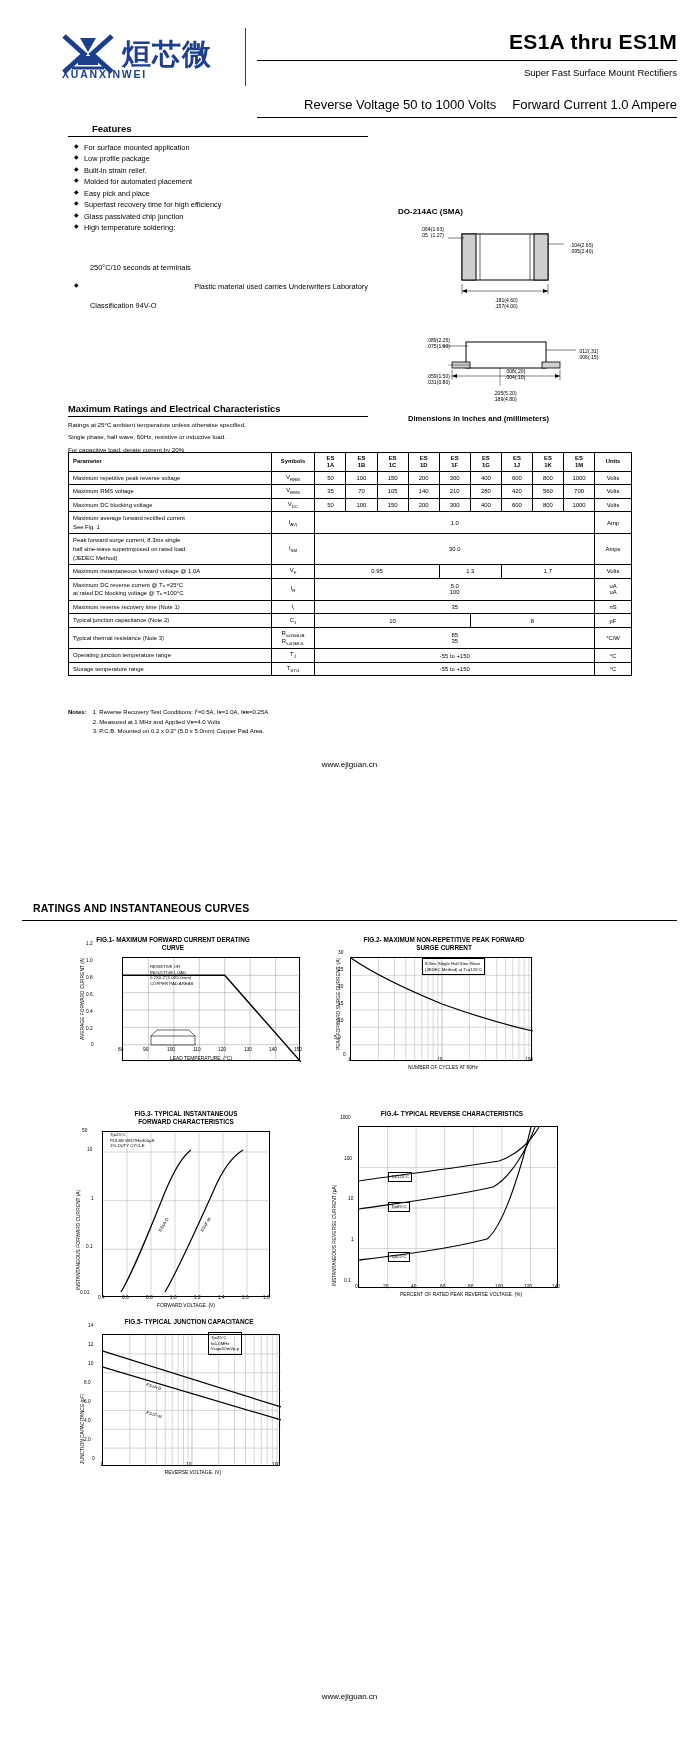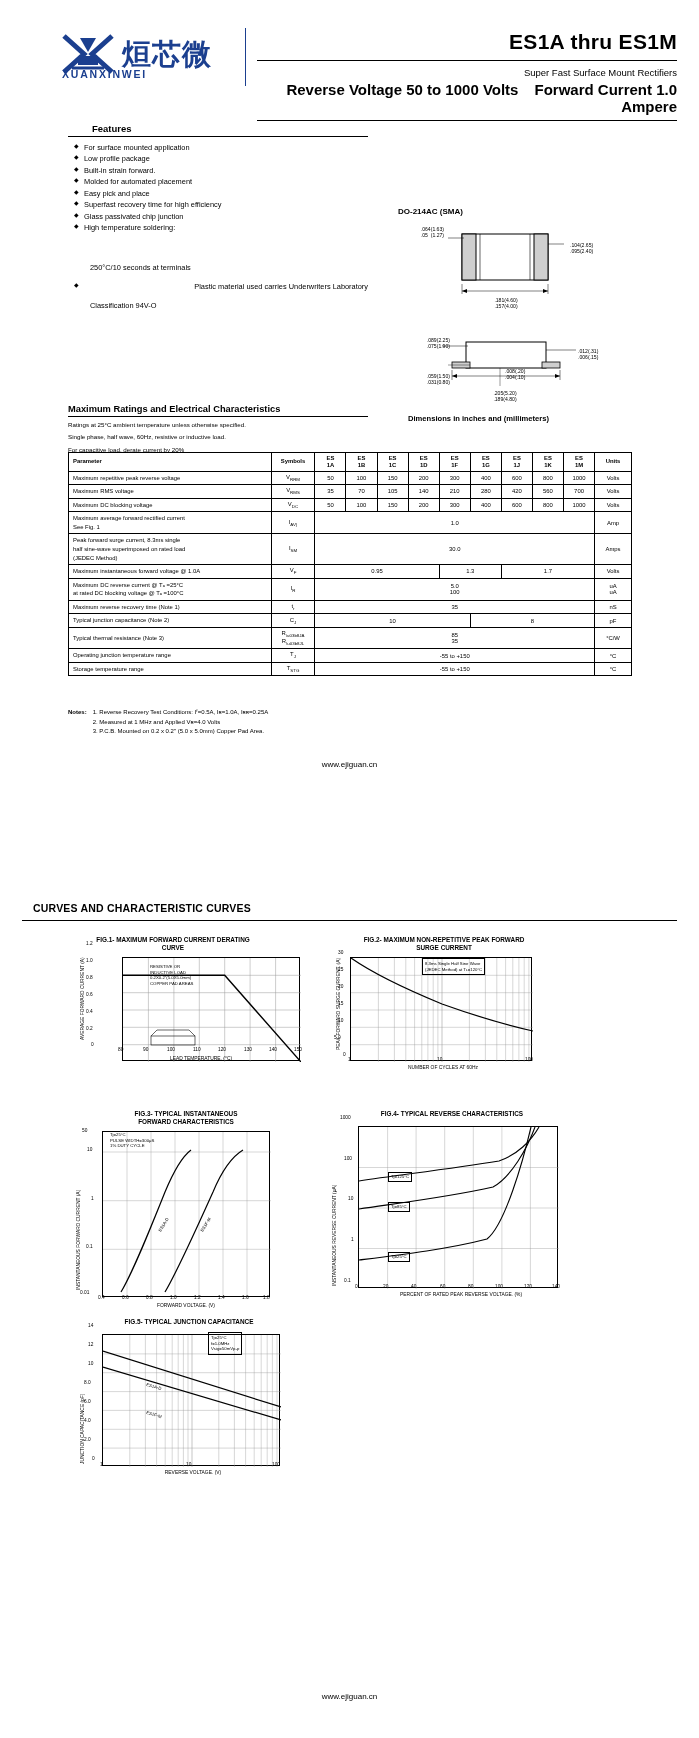--- a/index.html
+++ b/index.html
@@ -20,21 +20,21 @@
   .logo-mark { width:56px; height:46px; position:relative; }
   .logo-cn { font-size:29px; color:#1b3f8f; font-weight:bold; letter-spacing:1px; margin-left:6px;
              font-family:"DejaVu Sans", sans-serif; }
   .logo-en { position:absolute; left:62px; top:44px; font-size:10.5px; color:#1b3f8f; letter-spacing:1.8px; font-weight:bold;}
   .vrule { position:absolute; left:245px; top:4px; width:1px; height:58px; background:#1b3f8f; }
 
   .title-block { position:absolute; right:22px; top:6px; width:420px; text-align:right; }
   .part-title { font-size:21px; font-weight:bold; letter-spacing:0.3px; color:#000; }
   .title-rule { margin-top:6px; height:1px; background:#000; width:100%; }
   .subtitle1 { font-size:9.5px; margin-top:6px; }
-  .subtitle2 { font-size:15px; margin-top:3px;font-weight:bold; }
+  .subtitle2 { font-size:13px; margin-top:19px; }
   .subtitle2 span.gap { display:inline-block; width:16px; }
   .title-rule2 { margin-top:5px; height:1px; background:#000; width:100%; }
 
   
   .sec { position:absolute; }
   .sec-title { font-size:9.5px; font-weight:bold;padding-left:24px; }
   .sec-rule { height:1px; background:#000; margin-top:2px; }
   .bullets { margin-top:5px; }
   .bullets li { list-style:none; font-size:7.4px; line-height:1.55; position:relative; padding-left:10px; }
   .bullets li:before { content:"\25C6"; position:absolute; left:0; top:0; font-size:6px; }
@@ -108,21 +108,21 @@
       <div class="title-rule2"></div>
     </div>
   </div>
 
   <div class="sec" style="left:68px; top:123px; width:300px;">
     <div class="sec-title">Features</div>
     <div class="sec-rule" style="width:300px;"></div>
     <ul class="bullets">
       <li>For surface mounted application</li>
       <li>Low profile package</li>
-      <li>Built-in strain forward.</li>
+      <li>Built-in strain relief.</li>
       <li>Molded for automated placement</li>
       <li>Easy pick and place</li>
       <li>Superfast recovery time for high efficiency</li>
       <li>Glass passivated chip junction</li>
       <li>High temperature soldering:</li>
     </ul>
     <div class="sub-line" style="margin-left:6px;margin-top:28px;">250°C/10 seconds at terminals</div>
     <ul class="bullets" style="margin-top:8px;text-align:right;">
       <li>Plastic material used carries Underwriters Laboratory</li>
     </ul>
@@ -352,21 +352,21 @@
           <div>2.  Measured at 1 MHz and Applied Vʀ=4.0 Volts</div>
           <div>3.  P.C.B. Mounted on 0.2 x 0.2" (5.0 x 5.0mm) Copper Pad Area.</div>
         </td>
       </tr>
     </tbody>
       </table>
   </div>
 
   <div class="url1">www.ejiguan.cn</div>
 
-  <div class="curves-title">CURVES AND CHARACTERISTIC CURVES</div>
+  <div class="curves-title">RATINGS AND INSTANTANEOUS CURVES</div>
   <div class="curves-rule"></div>
 
   <div class="fig" style="left:58px; top:936px; width:230px;">
     <div class="fig-title" style="white-space:pre-line;">FIG.1- MAXIMUM FORWARD CURRENT DERATING
 CURVE</div>
     <div class="plot" style="left:32px; top:4px; width:178px; height:104px; margin-left:32px;">
       <svg width="178" height="104" viewBox="0 0 178 104" style="position:absolute;left:0;top:0;">
         <g stroke="#9a9a9a" stroke-width="0.5">
           <line x1="25.4" y1="0" x2="25.4" y2="104"></line>
             <line x1="50.9" y1="0" x2="50.9" y2="104"></line>

